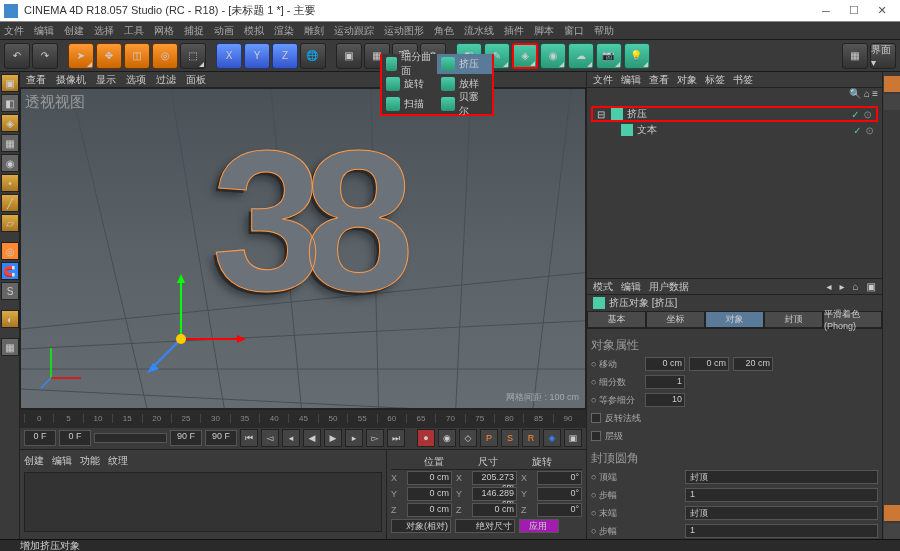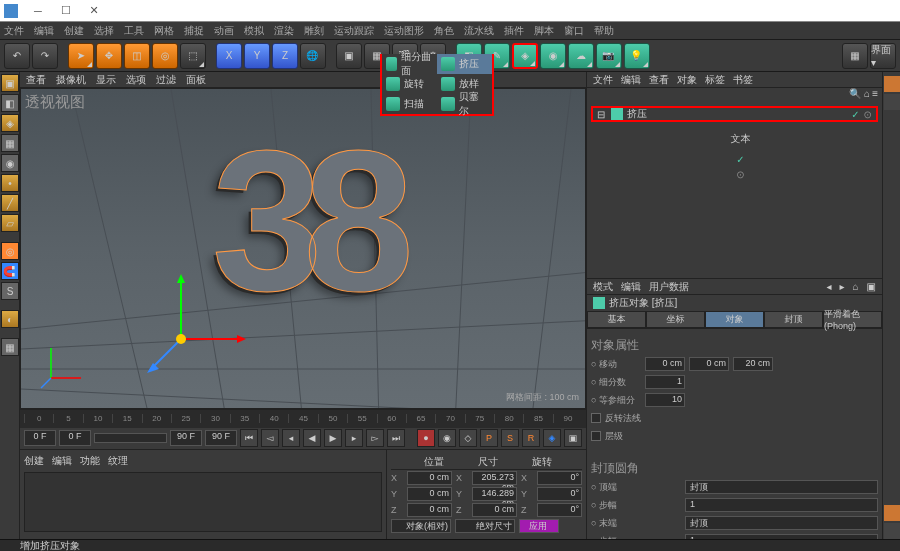--- a/index.html
+++ b/index.html
@@ -72,20 +72,21 @@
 .dd-item .di-icon{width:14px;height:14px;background:linear-gradient(#4dccaa,#2a9977);border-radius:2px}
 .farright{width:18px;background:#3a3a3a;border-left:1px solid #222;display:flex;flex-direction:column;gap:2px;padding-top:4px}
 .frbtn{width:16px;height:16px;background:#444;margin-left:1px}
 svg{overflow:visible}
 </style>
 </head>
 <body>
 
 <div class="titlebar">
   <span style="width:14px;height:14px;background:#4488cc;margin-right:6px"></span>
+  <span class="title">CINEMA 4D R18.057 Studio (RC - R18) - [未标题 1 *] - 主要</span>
   <span class="winbtn">─</span>
   <span class="winbtn">☐</span>
   <span class="winbtn">✕</span>
 </div>
 
 <div class="menubar" id="menubar">
     <span>文件</span>
     <span>编辑</span>
     <span>创建</span>
     <span>选择</span>
@@ -351,21 +352,21 @@
       </div>
       <div class="rp-tree" id="objtree">
           <div class="tree-item hl" style="padding-left: 4px;">
             <span style="width:10px">⊟</span>
             <span style="width:12px;height:12px;background:#4dccaa"></span>
             <span>挤压</span>
             <span style="flex:1"></span>
             <span style="color:#4dccaa">✓</span>
             <span style="color:#888">⊙</span>
           </div>
-          <div class="tree-item" style="padding-left: 16px; flex-direction: column;">
+          <div class="tree-item" style="padding-left: 16px;">
             <span style="width:10px"></span>
             <span style="width:12px;height:12px;background:#4dccaa"></span>
             <span>文本</span>
             <span style="flex:1"></span>
             <span style="color:#4dccaa">✓</span>
             <span style="color:#888">⊙</span>
           </div>
         </div>
     </div>
     <div class="rp-attr">
@@ -411,21 +412,21 @@
         <div id="attrchecks">
             <div class="attr-row">
               <span class="chk"></span>
               <span class="albl" style="width:auto">反转法线</span>
             </div>
             <div class="attr-row">
               <span class="chk"></span>
               <span class="albl" style="width:auto">层级</span>
             </div>
           </div>
-        <div class="attr-section" style="margin-top:16px">封顶圆角</div>
+        <div class="attr-section" style="margin-top:6px">封顶圆角</div>
         <div id="attrcaps">
             <div class="attr-row">
               <span class="albl" style="width:90px">○ 顶端</span>
               <span class="along">封顶</span>
             </div>
             <div class="attr-row">
               <span class="albl" style="width:90px">○ 步幅</span>
               <span class="along">1</span>
             </div>
             <div class="attr-row">

